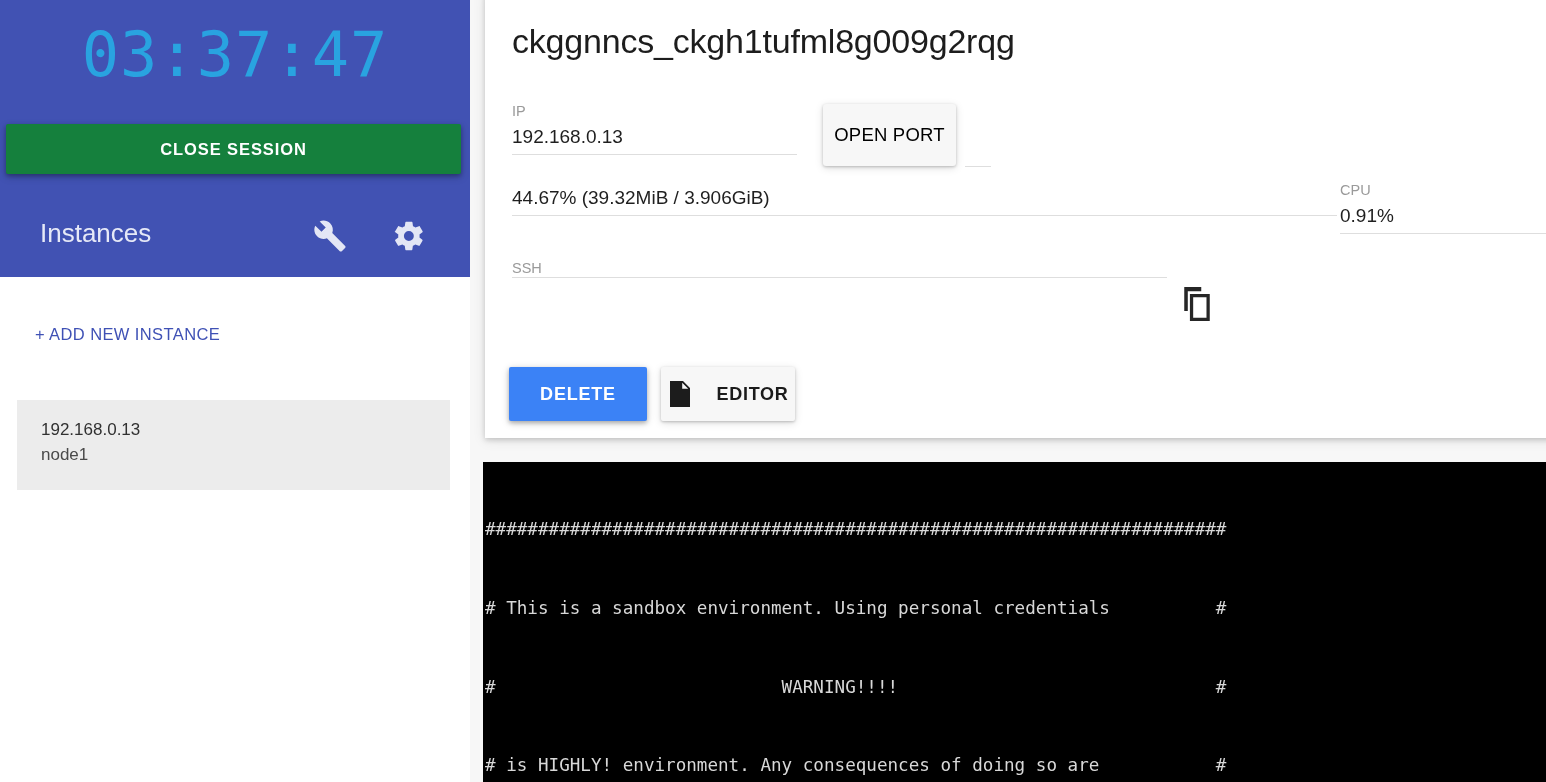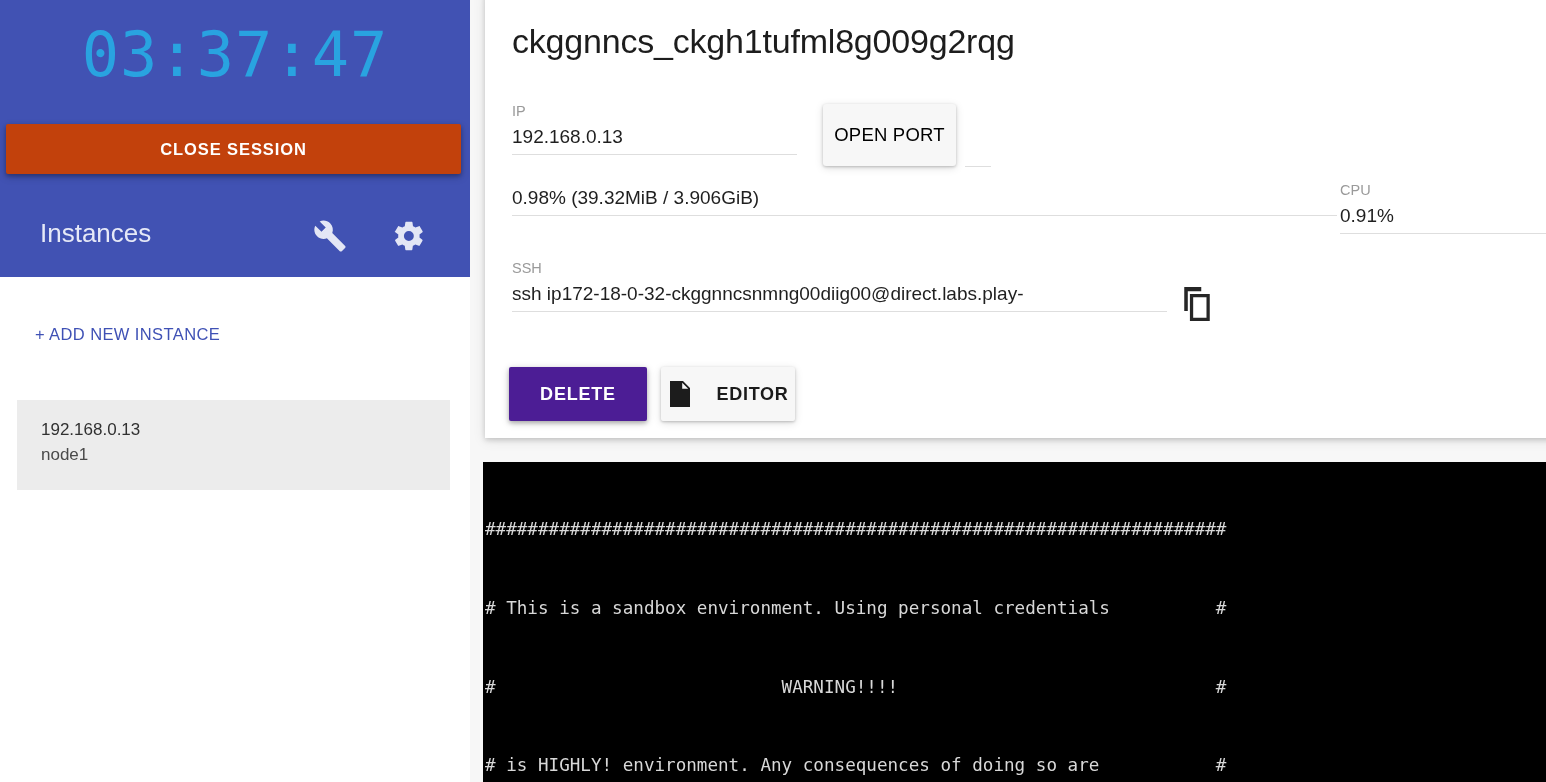--- a/index.html
+++ b/index.html
@@ -48,21 +48,21 @@
     letter-spacing: 1px;
     line-height: 90px;
     white-space: nowrap;
   }
 
   #close-session-button {
     position: absolute;
     left: 6px; top: 124px;
     width: 455px;
     height: 50px;
-    background: #c2410c;
+    background: #15803d;
     color: #ffffff;
     border: none;
     border-radius: 2px;
     font-family: "Liberation Sans", sans-serif;
     font-size: 16.5px;
     font-weight: bold;
     letter-spacing: 0.9px;
     text-align: center;
     line-height: 50px;
     cursor: pointer;
@@ -219,21 +219,21 @@
     width: 34px; height: 38px;
     cursor: pointer;
   }
   #copy-ssh-button svg { display: block; width: 34px; height: 38px; fill: #262626; }
 
   #delete-button {
     position: absolute;
     left: 24px; top: 375px;
     width: 138px;
     height: 54px;
-    background: #4c1d95;
+    background: #3b82f6;
     border: none;
     border-radius: 2px;
     color: #ffffff;
     font-family: "Liberation Sans", sans-serif;
     font-size: 18px;
     font-weight: bold;
     letter-spacing: 0.8px;
     text-align: center;
     line-height: 54px;
     cursor: pointer;
@@ -339,33 +339,32 @@
         <div class="field-label">IP</div>
         <div class="field-value">192.168.0.13</div>
         <div class="field-underline"></div>
       </div>
 
       <div id="open-port-button">OPEN PORT</div>
 
       <div id="port-field-stub"></div>
 
       <div class="field" id="field-memory">
-        <div class="field-value">0.98% (39.32MiB / 3.906GiB)</div>
+        <div class="field-value">44.67% (39.32MiB / 3.906GiB)</div>
         <div class="field-underline"></div>
       </div>
 
       <div class="field" id="field-cpu">
         <div class="field-label">CPU</div>
         <div class="field-value">0.91%</div>
         <div class="field-underline"></div>
       </div>
 
       <div class="field" id="field-ssh">
         <div class="field-label">SSH</div>
-        <div class="field-value">ssh ip172-18-0-32-ckggnncsnmng00diig00@direct.labs.play-</div>
         <div class="field-underline"></div>
       </div>
 
       <div id="copy-ssh-button">
         <svg viewBox="0 0 24 26" aria-hidden="true">
           <path d="M3 1h12v3H5.5v14H3V1z"></path>
           <path d="M7 6h14v19H7V6zm2.3 2.3v14.4h9.4V8.3H9.3z"></path>
         </svg>
       </div>
 

